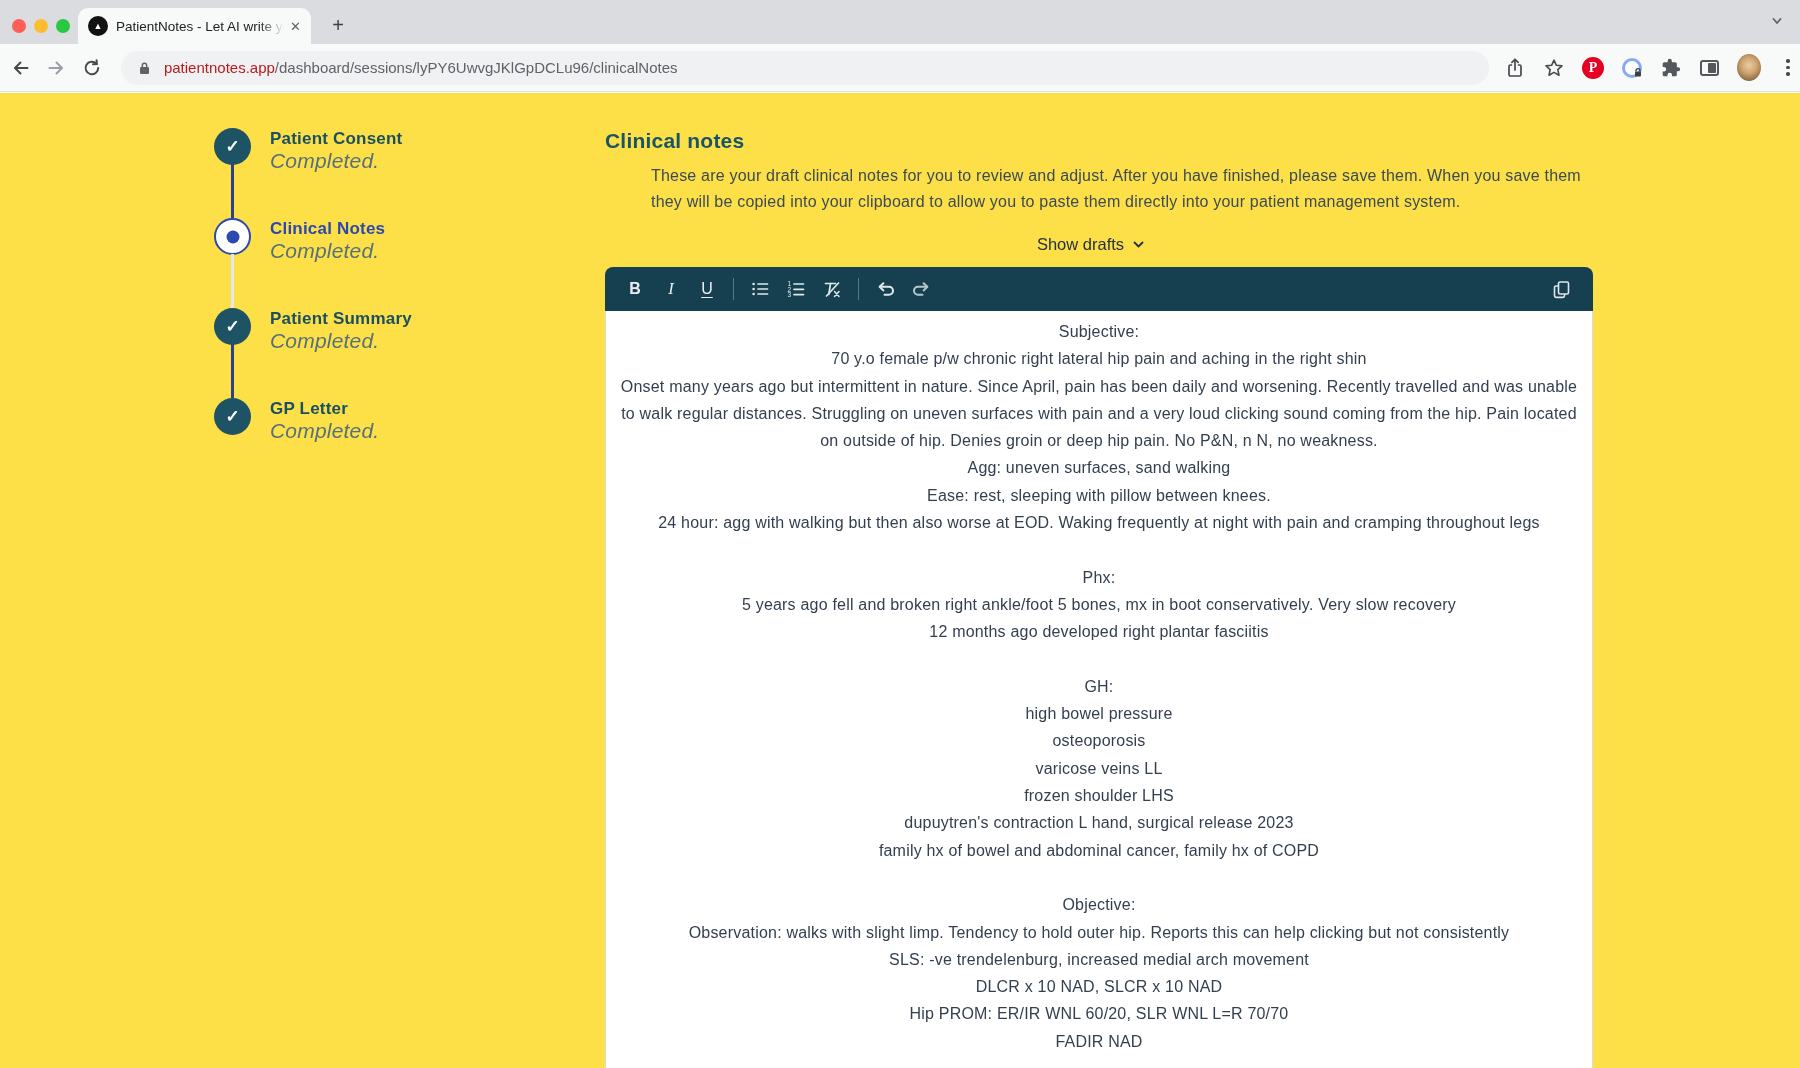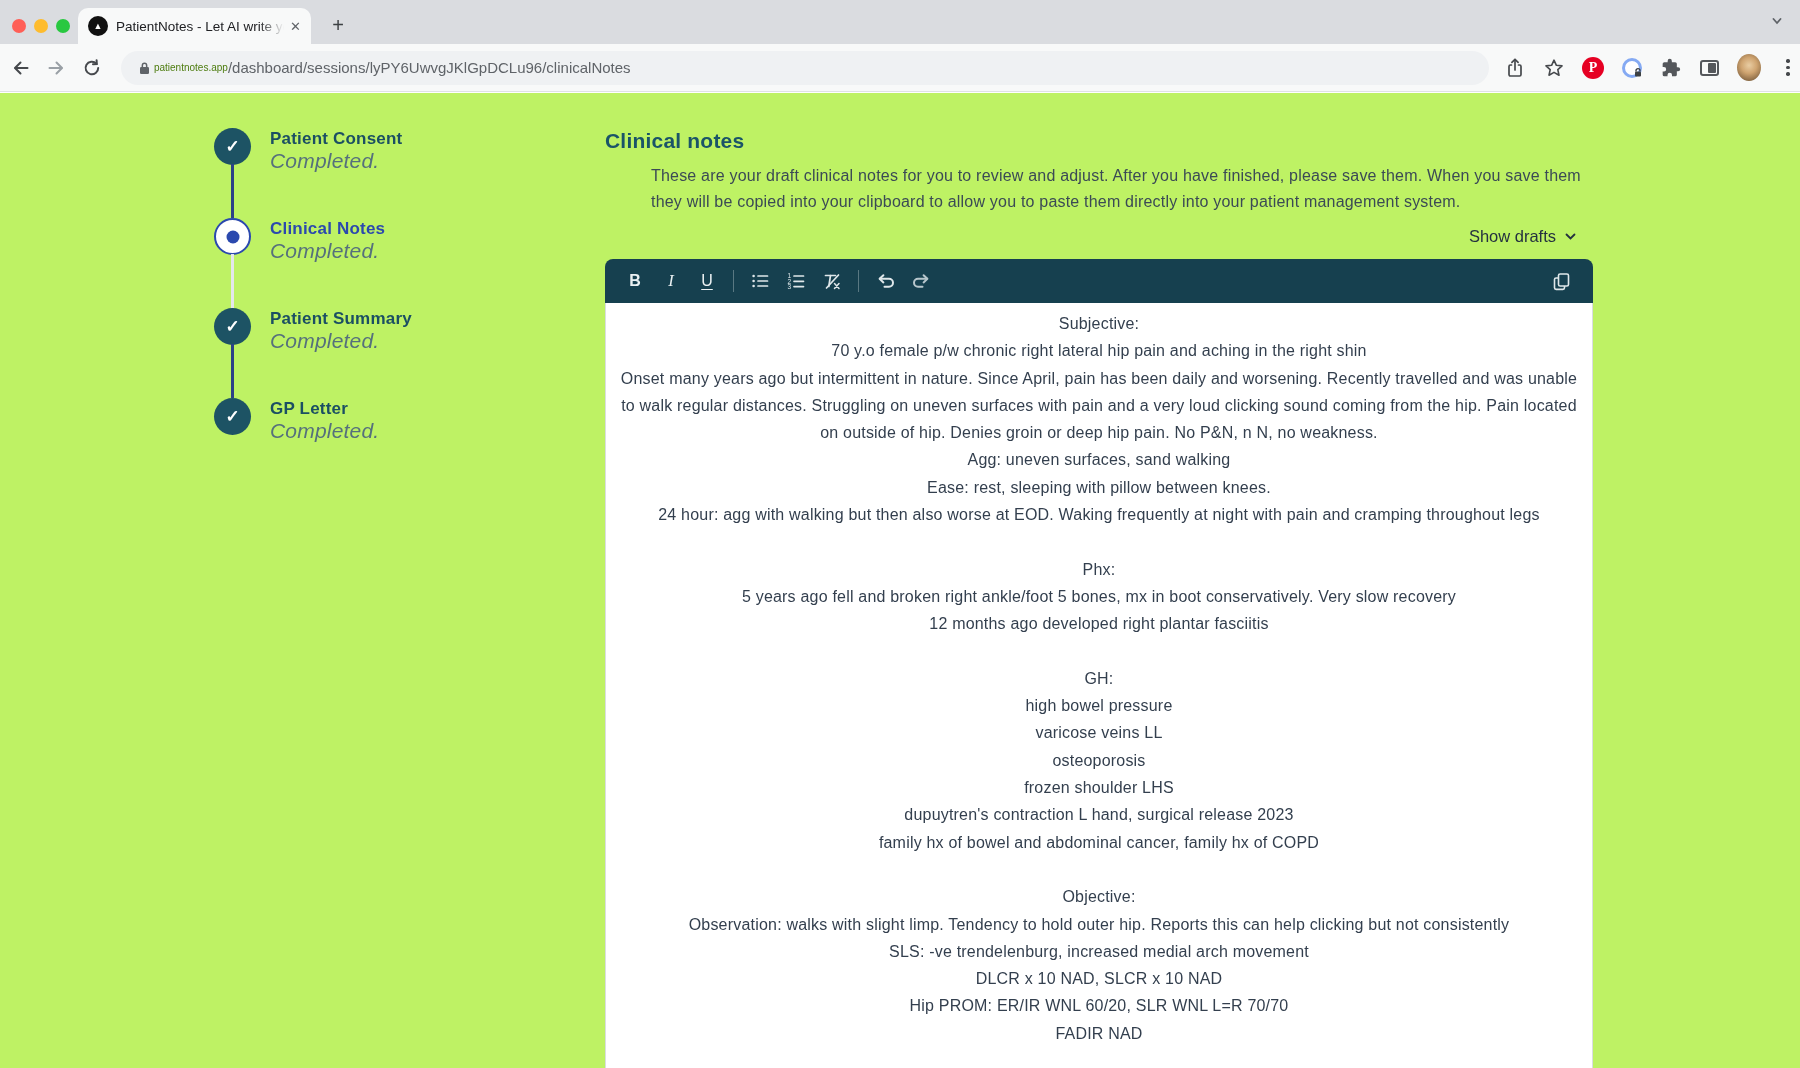--- a/index.html
+++ b/index.html
@@ -24,38 +24,38 @@
     font-size:20px; line-height:22px; text-align:center; }
   .strip-chevron { position:absolute; right:16px; top:14px; color:#5f6368; }
 
   .navbar { position:relative; height:48px; background:#f8f9f9; border-bottom:1px solid #e0e2e5;
     display:flex; align-items:center; }
   .nav-btn { width:30px; height:30px; display:flex; align-items:center; justify-content:center; margin-left:6px; }
   .nav-btn svg { stroke:#46494d; }
   .nav-btn.disabled svg { stroke:#9aa0a6; }
   .urlbar { height:34px; margin-left:14px; width:1384px; background:#eff1f3; border-radius:17px;
     display:flex; align-items:center; padding:0 16px; }
-  .urlbar .domain { font-size:10px; color:#4d7c0f; margin-left:2px; }
+  .urlbar .domain { font-size:15px; color:#b91c1c; margin-left:12px; }
   .urlbar .path { font-size:15px; color:#5f6368; }
   .right-icons { display:flex; align-items:center; margin-left:14px; gap:15px; }
   .ric { width:24px; height:24px; display:flex; align-items:center; justify-content:center; position:relative; }
   .pinterest { width:22px; height:22px; border-radius:50%; background:#e60023; color:#fff;
     font-weight:bold; font-size:14px; display:flex; align-items:center; justify-content:center;
     font-family:"Liberation Serif", serif; }
   .pw-ext { width:20px; height:20px; border-radius:50%; border:3px solid #85aaf3; background:#fff; position:relative; }
   .pw-ext svg { position:absolute; right:-4px; bottom:-3px; }
   .split-icon { width:19px; height:16px; border:2.2px solid #54575b; border-radius:3px; position:relative; }
   .split-icon::after { content:""; position:absolute; top:1px; bottom:1px; right:1px; width:8px; background:#54575b; border-radius:1px; }
   .avatar { width:27px; height:27px; border-radius:50%;
     background: radial-gradient(circle at 50% 42%, #e9cda3 0%, #cfa470 40%, #8a6a45 78%, #5f472e 100%); }
   .dots { display:flex; flex-direction:column; gap:3px; }
   .dots i { width:3.4px; height:3.4px; border-radius:50%; background:#45484c; }
 
   
-  .page { position:absolute; top:93px; left:0; right:0; bottom:0; background:#bef264; }
+  .page { position:absolute; top:93px; left:0; right:0; bottom:0; background:#fde047; }
 
   
   .stepper { position:absolute; top:35px; left:214px; width:360px; }
   .step { position:relative; height:90px; }
   .circle { position:absolute; left:0; top:0; width:37px; height:37px; border-radius:50%; }
   .step.done .circle { background:#1d5364; }
   .step.done .circle::after { content:"✓"; color:#fff; position:absolute; inset:0; display:flex;
     align-items:center; justify-content:center; font-size:17px; font-weight:bold; }
   .step.active .circle { background:#fff; border:2.6px solid #2b49ae; }
   .step.active .circle::after { content:""; width:13px; height:13px; border-radius:50%; background:#2b49ae;
@@ -65,21 +65,21 @@
   .step.conn-light .connector { background:#e4e7eb; }
   .step-labels { margin-left:56px; padding-top:1px; }
   .step-title { font-size:17px; font-weight:700; color:#1b4f63; letter-spacing:.2px; }
   .step.active .step-title { color:#2b49ae; }
   .step-status { font-size:21px; color:#55707c; margin-top:0; letter-spacing:.2px;font-style:italic; }
 
   
   .main { position:absolute; left:605px; top:36px; width:988px; }
   .main h1 { font-size:21px; line-height:24px; font-weight:700; color:#1a5468; letter-spacing:.2px; }
   .desc { margin-top:10px; font-size:16px; line-height:26px; color:#3b4a55; letter-spacing:.2px;margin-left:46px; }
-  .drafts-row { margin-top:12px; height:22px; text-align:right; padding-right:15px; }
+  .drafts-row { margin-top:20px; height:22px; text-align:center; padding-right:15px; }
   .drafts { display:inline-flex; align-items:center; gap:7px; font-size:16.5px; color:#24313f; }
   .drafts svg { stroke:#24313f; }
 
   .editor { margin-top:10px; }
   .ed-toolbar { height:44px; background:#16404f; border-radius:8px 8px 0 0; display:flex;
     align-items:center; padding:0 16px; color:#e9eef1; }
   .tb-btn { width:28px; height:28px; display:flex; align-items:center; justify-content:center;
     margin-right:8px; color:#eaf0f2; }
   .tb-bold { font-weight:700; font-size:16px; }
   .tb-italic { font-style:italic; font-size:16.5px; font-family:"Liberation Serif", serif; }
@@ -319,23 +319,23 @@
           <div class="ed-line">5 years ago fell and broken right ankle/foot 5 bones, mx in boot conservatively. Very slow recovery</div>
 
           <div class="ed-line">12 months ago developed right plantar fasciitis</div>
 
           <div class="ed-line">&nbsp;</div>
 
           <div class="ed-line">GH:</div>
 
           <div class="ed-line">high bowel pressure</div>
 
+          <div class="ed-line">osteoporosis</div>
+
           <div class="ed-line">varicose veins LL</div>
-
-          <div class="ed-line">osteoporosis</div>
 
           <div class="ed-line">frozen shoulder LHS</div>
 
           <div class="ed-line">dupuytren's contraction L hand, surgical release 2023</div>
 
           <div class="ed-line">family hx of bowel and abdominal cancer, family hx of COPD</div>
 
           <div class="ed-line">&nbsp;</div>
 
           <div class="ed-line">Objective:</div>

